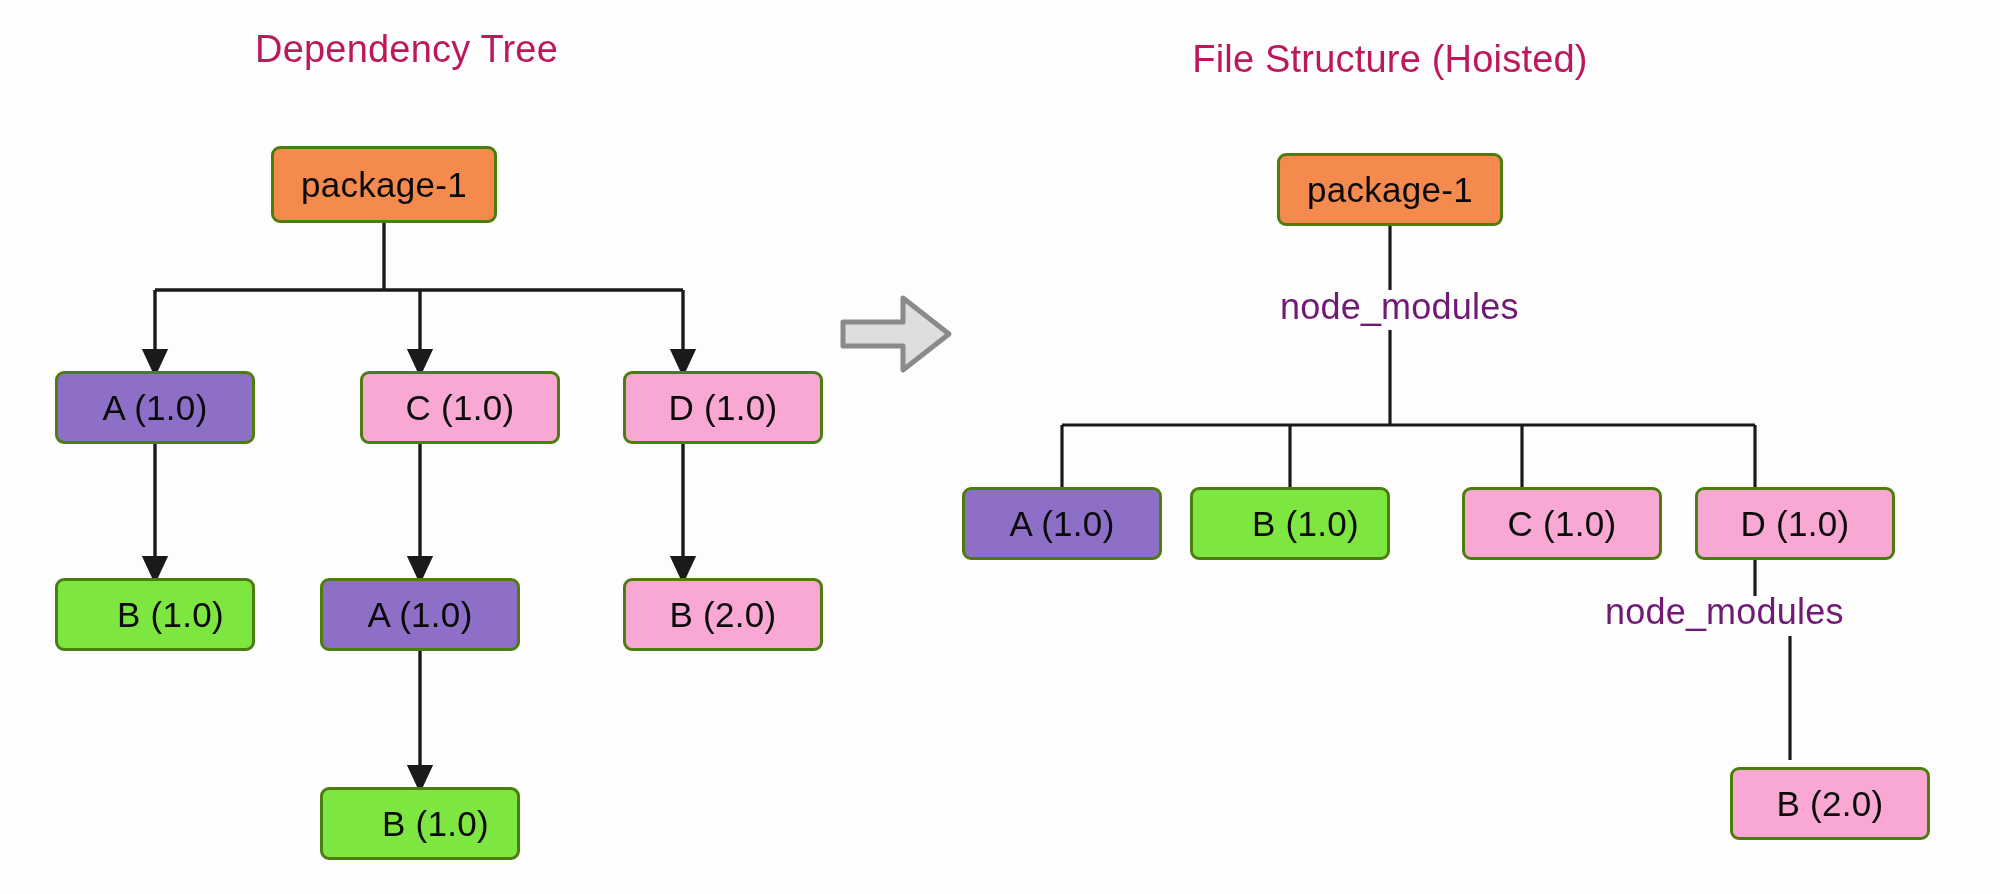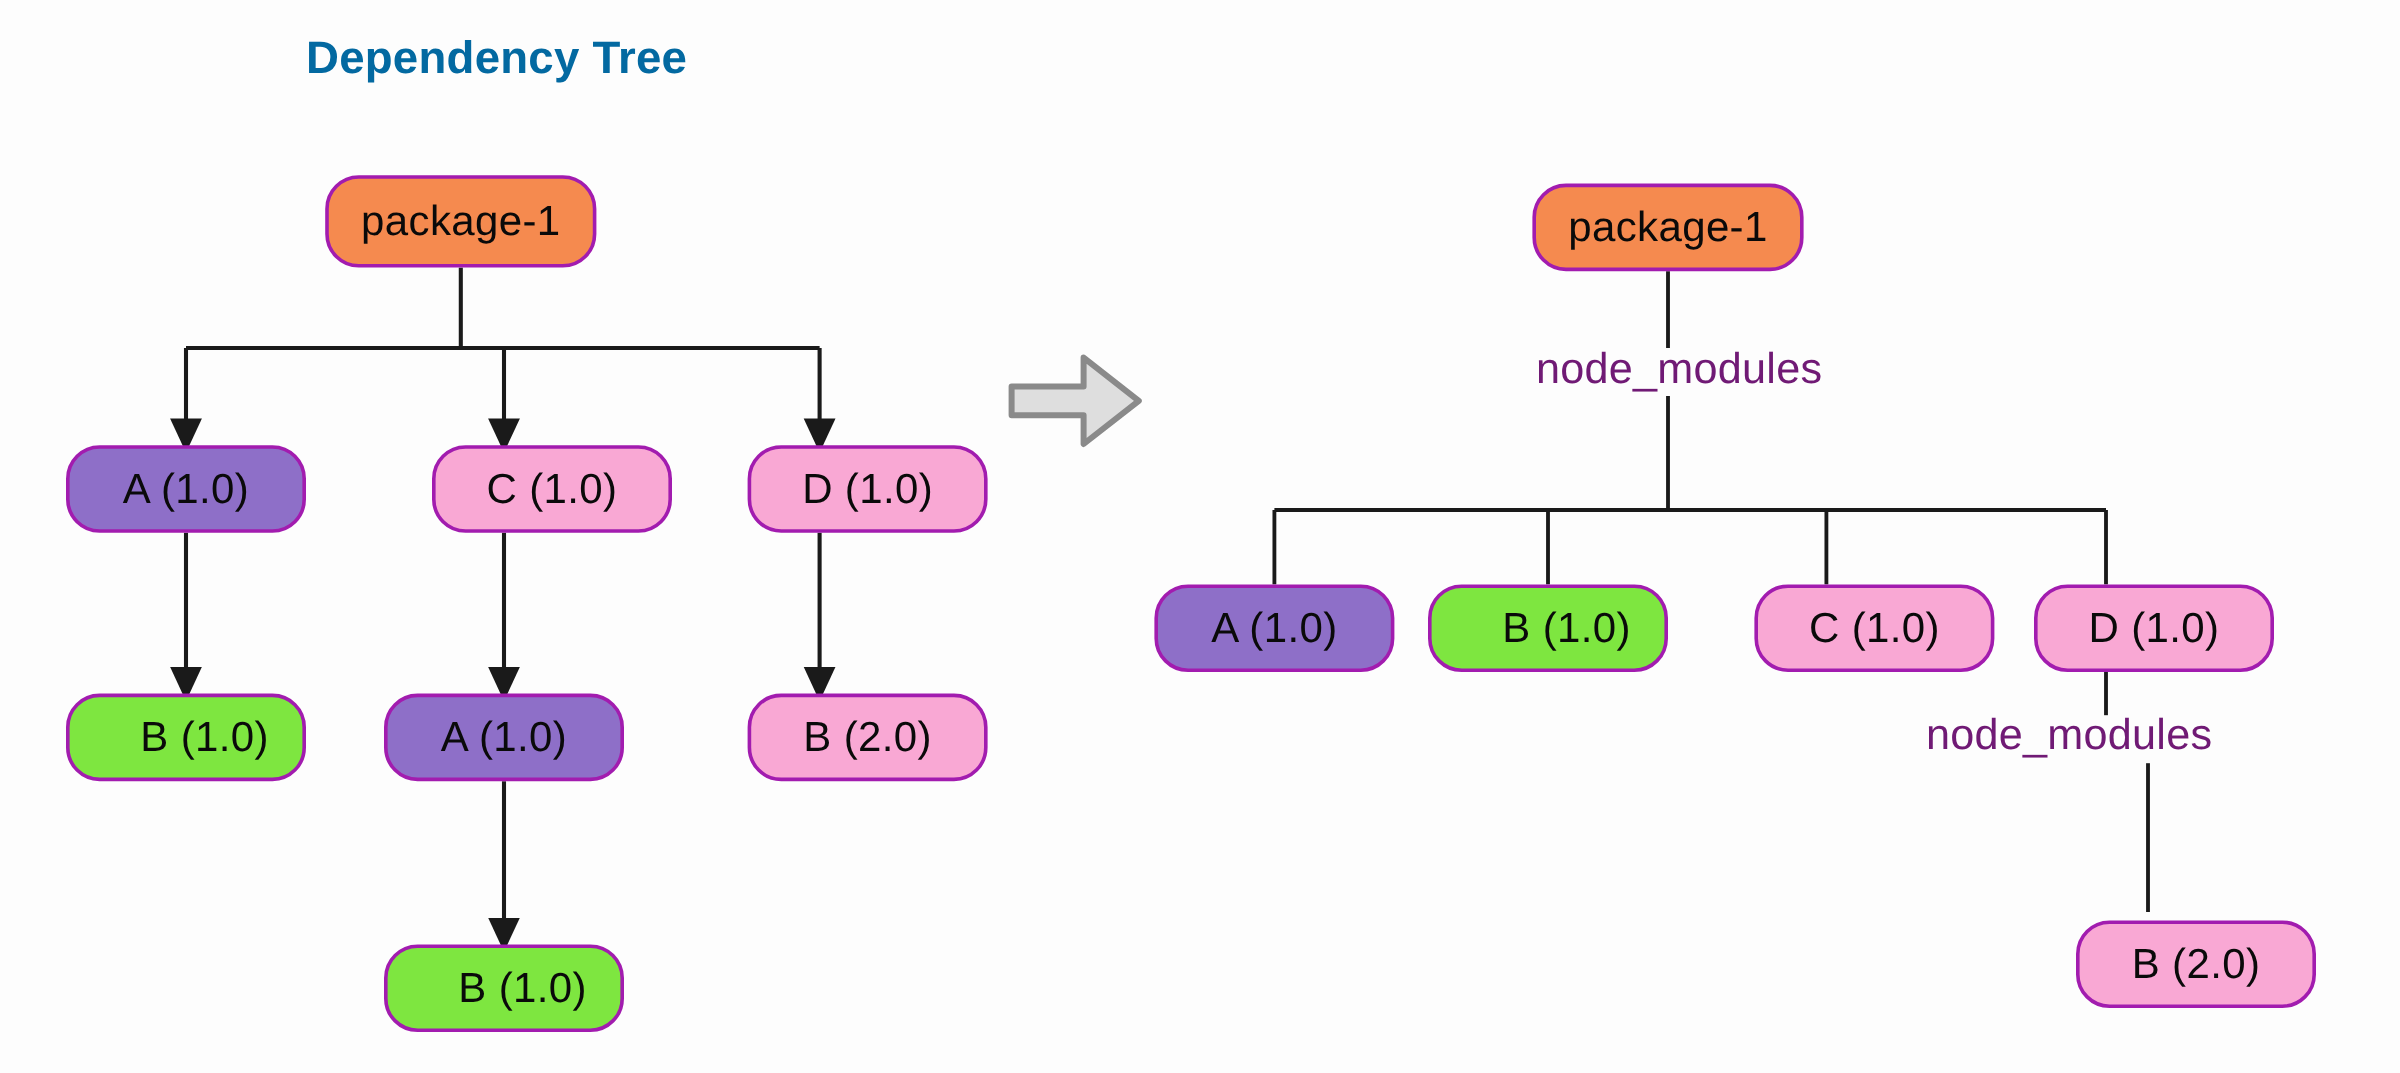--- a/index.html
+++ b/index.html
@@ -16,31 +16,31 @@
   }
   #stage {
     position: relative;
     width: 2000px;
     height: 894px;
     background: #fdfdfd;
   }
   .panel-title {
     position: absolute;
     font-size: 38px;
-    font-weight: 700;
-    color: #0369a1;
+    font-weight: 400;
+    color: #be185d;
     white-space: nowrap;
     text-align: center;
     letter-spacing: 0.2px;
   }
   .node {
     position: absolute;
     box-sizing: border-box;
-    border: 3px solid #a21caf;
-    border-radius: 28px;
+    border: 3px solid #4d7c0f;
+    border-radius: 9px;
     background: #ffffff;
     display: flex;
     align-items: center;
     justify-content: center;
     font-size: 35px;
     color: #0a0a0a;
     white-space: nowrap;
     letter-spacing: 0.3px;
   }
   .node.orange { background: #f58a4f; }
@@ -111,20 +111,21 @@
       <path d="M1755,425 L1755,487"></path>
 
       <path d="M1755,560 L1755,596"></path>
 
       <path d="M1790,636 L1790,760"></path>
     </g>
   </svg>
 
   <div class="panel-title" style="left:255px; top:28px; width:260px;">Dependency Tree</div>
 
+  <div class="panel-title" style="left:1160px; top:38px; width:460px;">File Structure (Hoisted)</div>
 
   <div class="node orange" style="left:271px; top:146px; width:226px; height:77px;">package-1</div>
 
   <div class="node purple" style="left:55px; top:371px; width:200px; height:73px;">A (1.0)</div>
 
   <div class="node white" style="left:320px; top:371px; width:200px; height:73px;">C (1.0)</div>
 
   <div class="node white" style="left:583px; top:371px; width:200px; height:73px;">D (1.0)</div>
 
   <div class="node green" style="left:55px; top:578px; width:200px; height:73px;">B (1.0)</div>

